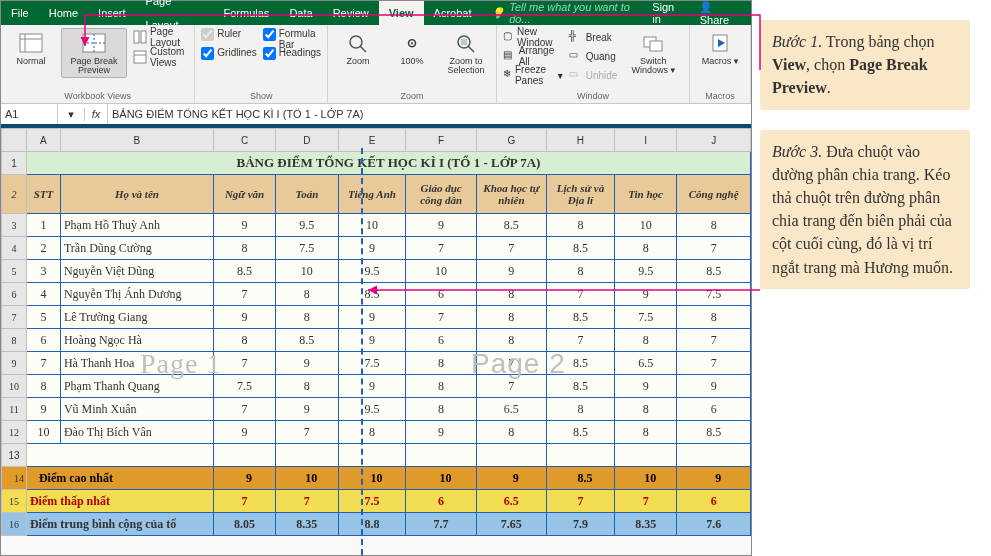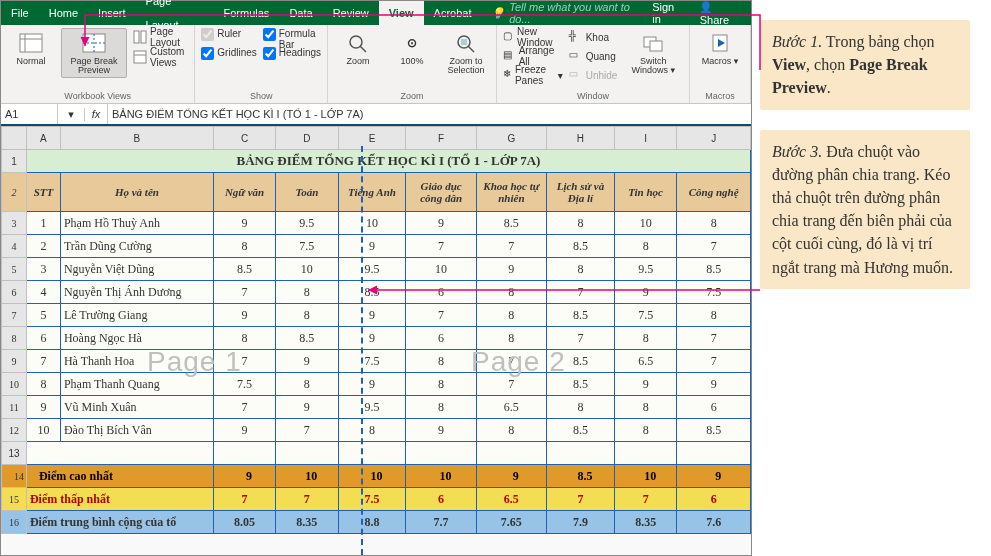--- a/index.html
+++ b/index.html
@@ -141,21 +141,21 @@
     height: 18px;
   }
   .chk input { margin: 0; }
 
   svg { display: block; }
 
   
   .fbar {
     display: flex;
     align-items: center;
-    border-bottom: 2px solid #0c4a6e;
+    border-bottom: 4px solid #0c4a6e;
     height: 20px;
     background: #fff;
     font-size: 11px;
   }
   .namebox {
     width: 48px;
     padding: 0 4px;
     border-right: 1px solid #c8c6c4;
     height: 100%;
     line-height: 20px;
@@ -403,21 +403,21 @@
               </div>
             <div class="smbtn">
                 <span class="smicon">❄</span>
                 <span>Freeze Panes</span> 
                 <span>▾</span>
               </div>
           </div>
           <div style="display:flex;flex-direction:column;gap:1px;">
             <div class="smbtn">
                 <span class="smicon">╬</span>
-                <span>Khoa</span>
+                <span>Break</span>
               </div>
             <div class="smbtn">
                 <span class="smicon">▭</span>
                 <span>Quang</span>
               </div>
             <div class="smbtn" style="color:#aaa;">
                 <span class="smicon">▭</span>
                 <span>Unhide</span>
               </div>
           </div>
@@ -683,21 +683,21 @@
               <td>7.7</td>
               <td>7.65</td>
               <td>7.9</td>
               <td>8.35</td>
               <td>7.6</td>
         </tr>
       </tbody>
         </table>
 
       <div class="pbreak"></div>
-      <div class="watermark" style="top:220px;left:146px;">Page 1</div>
+      <div class="watermark" style="top:220px;left:139px;font-family:Liberation Serif, serif;">Page 1</div>
       <div class="watermark" style="top:220px;left:470px;">Page 2</div>
     </div>
 
   </div>
 
   <div class="rightpane">
     <div class="note">
       <i>Bước 1.</i><span> Trong bảng chọn </span><b>View</b><span>, chọn </span><b>Page Break Preview</b><span>.</span>
     </div>
     <div class="note">

